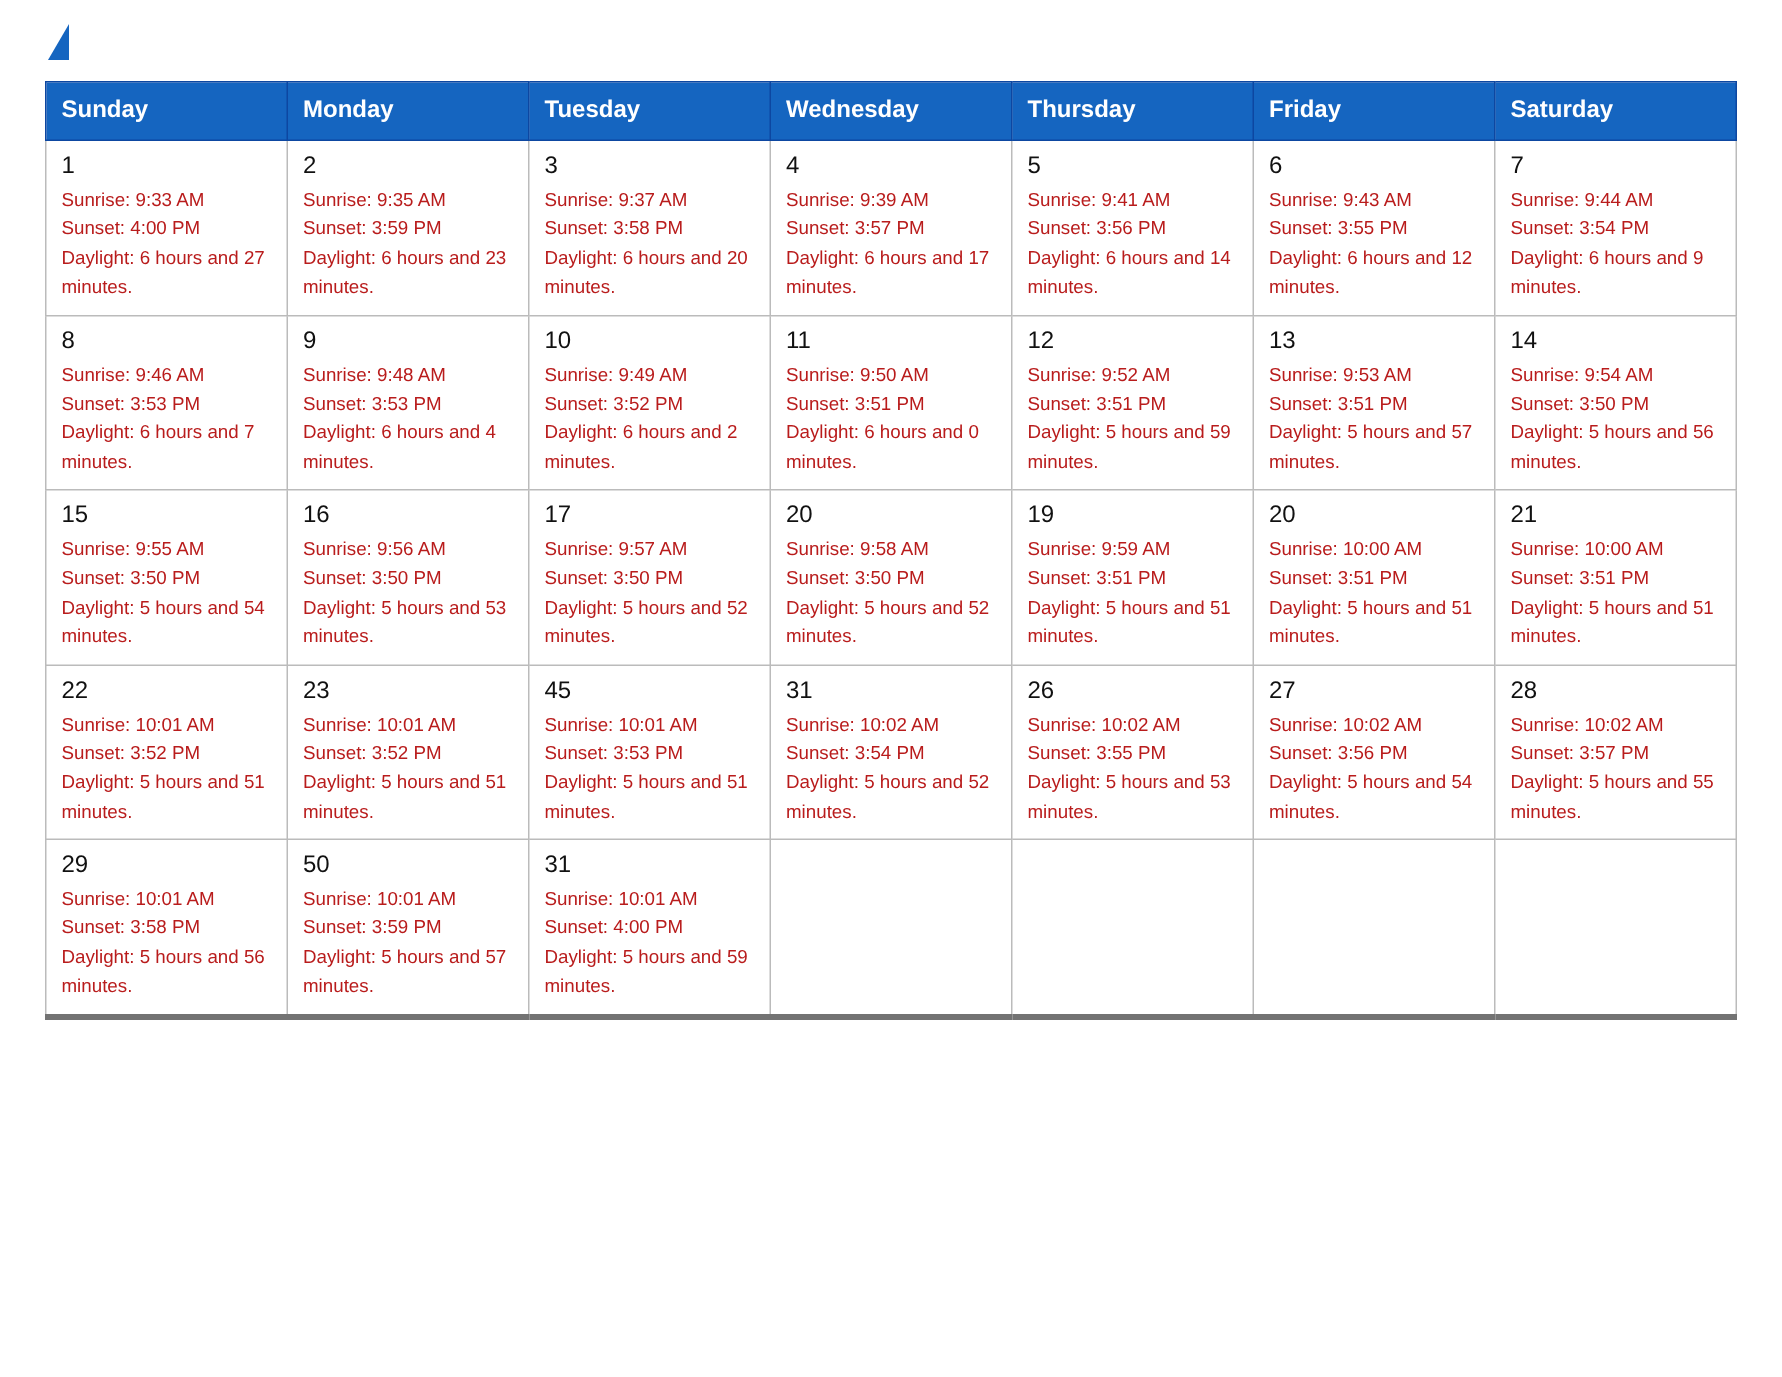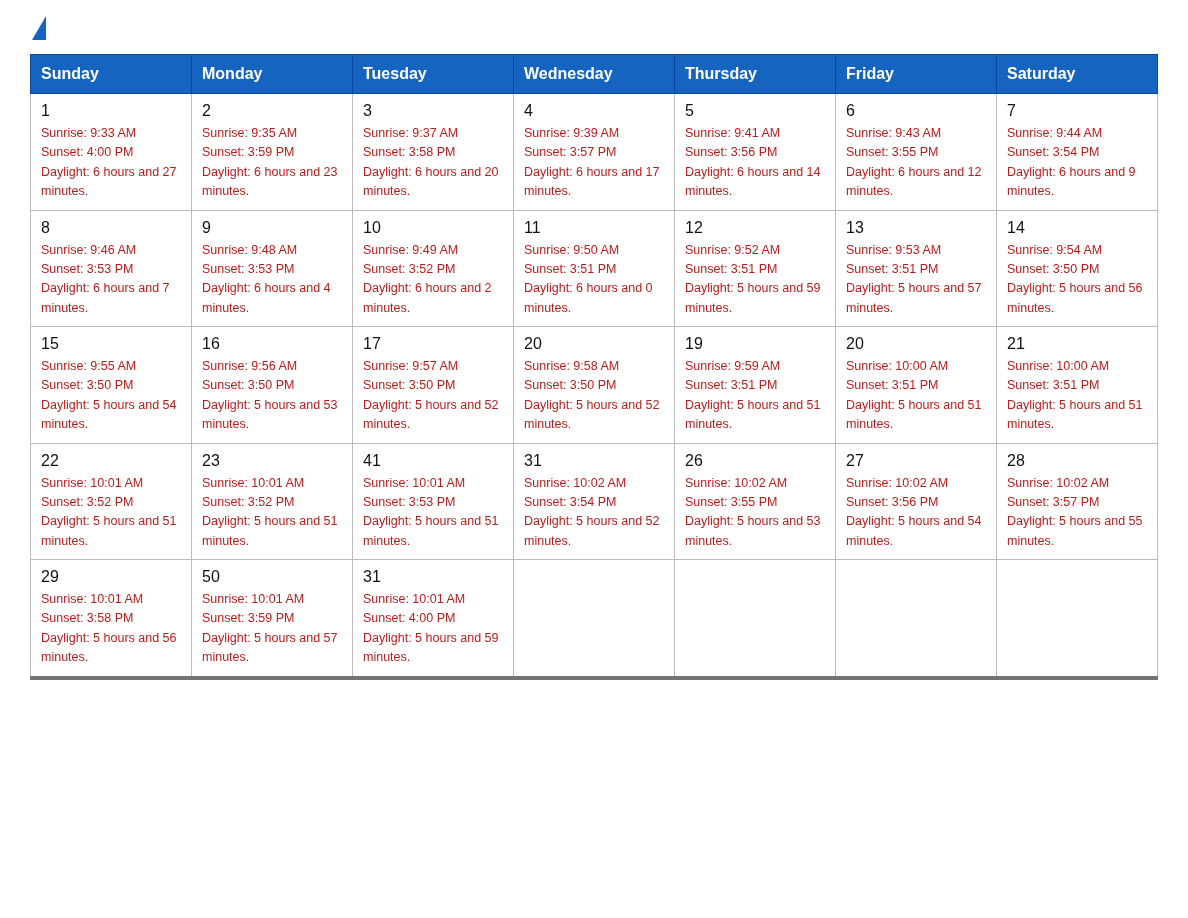--- a/index.html
+++ b/index.html
@@ -318,21 +318,21 @@
         </td>
         <td>
           <div class="day-number">23</div>
         <div class="day-info">
           Sunrise: 10:01 AM<br>
           Sunset: 3:52 PM<br>
           Daylight: 5 hours and 51 minutes.
         </div>
         </td>
         <td>
-          <div class="day-number">41</div>
+          <div class="day-number">45</div>
         <div class="day-info">
           Sunrise: 10:01 AM<br>
           Sunset: 3:53 PM<br>
           Daylight: 5 hours and 51 minutes.
         </div>
         </td>
         <td>
           <div class="day-number">31</div>
         <div class="day-info">
           Sunrise: 10:02 AM<br>

